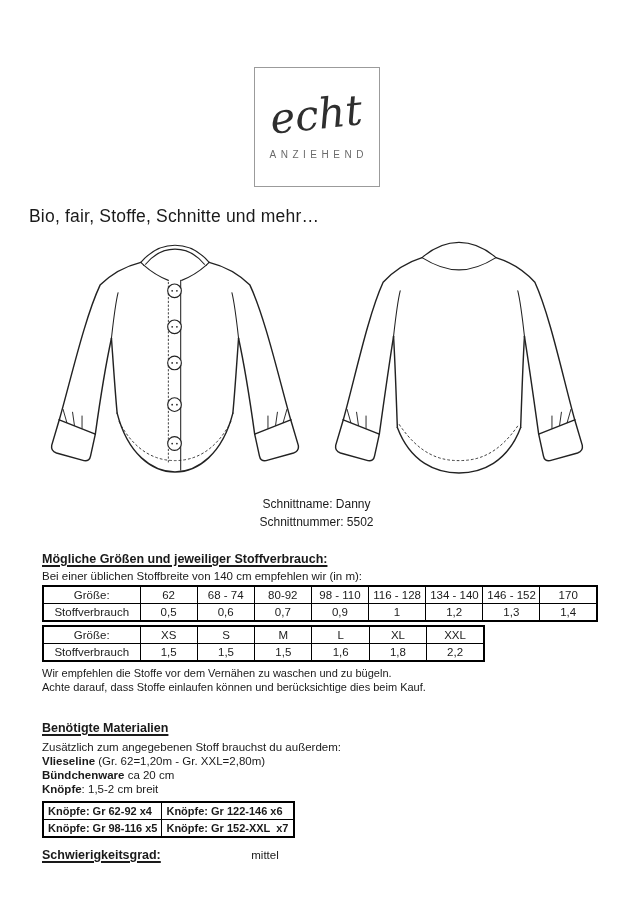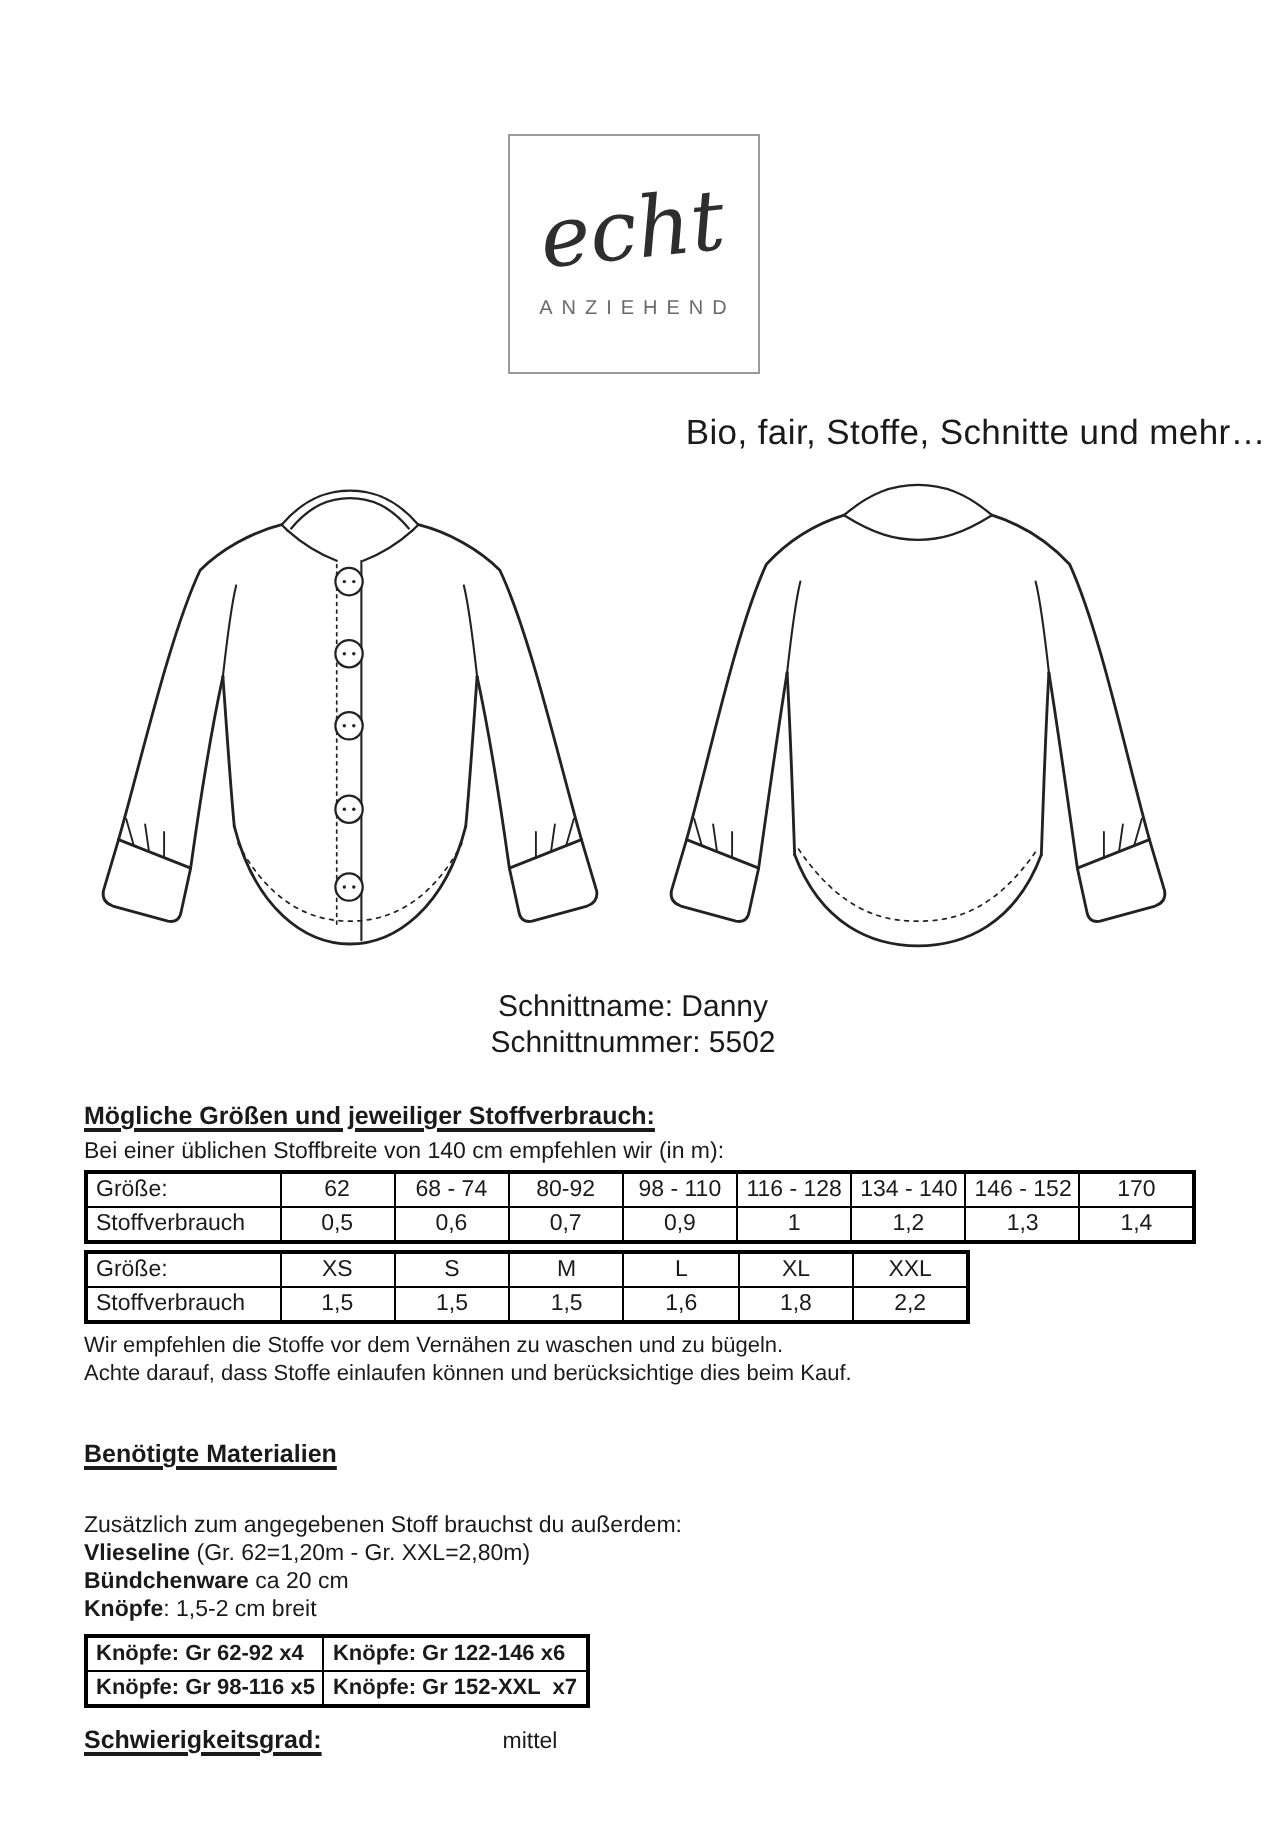--- a/index.html
+++ b/index.html
@@ -14,49 +14,49 @@
     align-items:center;justify-content:center;
   }
   .logo-script{
     font-family:"DejaVu Serif",serif;font-style:italic;font-weight:400;
     font-size:42px;line-height:1;color:#2e2e2e;transform:rotate(-6deg);
   }
   .logo-sub{
     margin-top:13px;font-size:10px;letter-spacing:4.5px;color:#6a6a6a;
     padding-left:4.5px;
   }
-  .tagline{text-align:right;font-size:17.5px;margin-top:19px;letter-spacing:0.2px;}
+  .tagline{text-align:left;font-size:17.5px;margin-top:19px;letter-spacing:0.2px;padding-left:29px;}
   .drawings{display:flex;justify-content:center;gap:26px;margin-top:14px;}
   .drawings svg{display:block;}
-  .pattern-labels{text-align:center;margin-top:14px;font-size:15px;line-height:18px;}
+  .pattern-labels{text-align:center;margin-top:14px;font-size:12px;line-height:18px;}
   .content{padding-left:42px;}
   .section-heading{
     font-weight:bold;font-size:12.5px;display:inline-block;
     text-decoration:underline;text-decoration-thickness:1.5px;text-underline-offset:2px;
   }
   .sizes-section{margin-top:18px;}
   .intro-line{font-size:11.5px;margin-top:3px;}
   table.size-table{
     border-collapse:collapse;table-layout:fixed;font-size:11.5px;
     border:2px solid #000;margin-top:3px;
   }
   table.size-table td{
     border:1px solid #000;height:16px;padding:0 4px;text-align:center;
     overflow:hidden;white-space:nowrap;
   }
-  table.size-table td.lbl{text-align:left;}
+  table.size-table td.lbl{text-align:center;}
   .t1{width:556px;}
   .t2{width:443px;margin-top:1px;}
   .notes{font-size:11px;line-height:13.5px;margin-top:5px;}
   .cols{display:flex;margin-top:24px;}
   .col-left{width:276px;}
   .col-right{flex:1;}
   .fabric-value{font-size:11.5px;margin-top:7px;}
   .mat-line{font-size:11.5px;line-height:14px;}
-  .mat-lines{margin-top:20px;}
+  .mat-lines{margin-top:4px;}
   table.btn-table{
     border-collapse:collapse;font-size:11px;border:2px solid #000;margin-top:5px;font-weight:bold;
   }
   table.btn-table td{
     border:1px solid #000;height:16px;padding:0 4px;white-space:pre;
   }
   .btn-c1{width:102px;}
   .btn-c2{width:112px;}
   .difficulty{margin-top:7px;}
   .difficulty-value{font-size:11.5px;margin-left:86px;}

